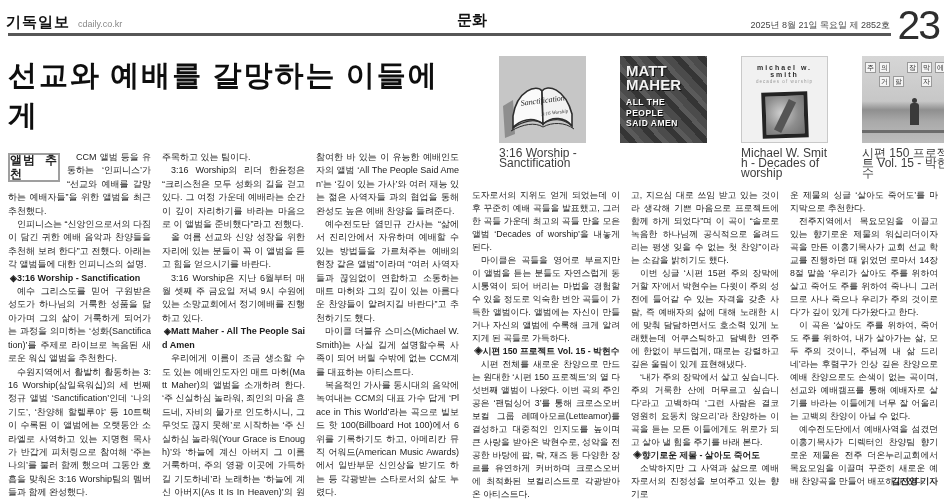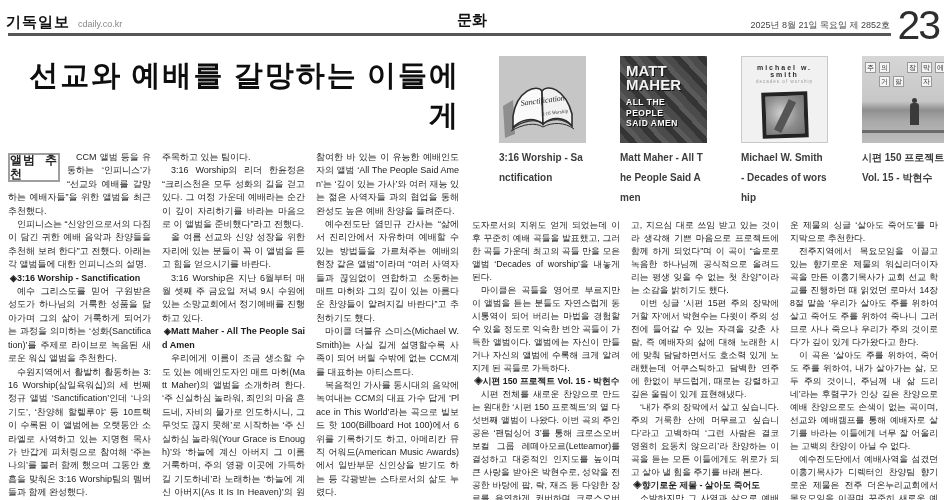--- a/index.html
+++ b/index.html
@@ -10,34 +10,34 @@
   
   .brand   { position:absolute; left:6px; top:13px; font-size:15px; font-weight:bold; letter-spacing:1px; color:#111; }
   .site    { position:absolute; left:78px; top:19px; font-size:9px; color:#888; }
   .section { position:absolute; left:0; right:0; top:11px; text-align:center; font-size:15px; font-weight:bold; color:#111; }
   .dateline{ position:absolute; right:54px; top:19px; font-size:9px; color:#444; }
   .pagenum { position:absolute; right:5px; top:2px; font-size:41px; font-weight:300; letter-spacing:-2px; color:#2e2e2e; font-family:"Liberation Sans", sans-serif; }
   .rule    { position:absolute; left:8px; right:53px; top:33px; height:3px; background:#575757; }
 
   
   .left-zone { position:absolute; left:8px; top:56px; width:452px; }
-  .headline  { text-align:right; font-family:"Liberation Serif", serif; font-size:29px; font-weight:900; letter-spacing:2px; color:#0e0e0e; }
+  .headline  { text-align:left; font-family:"Liberation Serif", serif; font-size:29px; font-weight:900; letter-spacing:2px; color:#0e0e0e; }
   .cols { display:flex; gap:11px; margin-top:15px; }
   .col  { width:143px; flex:0 0 143px; font-size:9px; line-height:13.4px; text-align:justify; word-break:break-all; color:#1c1c1c; }
   .col p { text-indent:9px; }
   .col p.cont { text-indent:0; }
   .col p.entry { font-weight:bold; text-indent:2px; }
   .badge { float:left; width:52px; height:29px; margin:2px 7px 2px 0; border:2px solid #9f9f9f; display:flex; align-items:center; justify-content:center; font-size:12px; font-weight:bold; letter-spacing:1px; color:#222; background:#fff; }
 
   
   .right-zone { position:absolute; left:472px; top:56px; width:466px; }
   .strip { display:flex; gap:7px; }
   .album { width:87px; flex:0 0 87px;margin-left:27px; }
   .cover { position:relative; width:87px; height:87px; overflow:hidden; }
-  .caption { margin-top:5px; font-size:10px; line-height:20px; font-weight:700; color:#3d3d3d; word-break:break-all; }
+  .caption { margin-top:5px; font-size:12px; line-height:10px; font-weight:400; color:#3d3d3d; word-break:break-all; }
 
   
   .cover1 { background:#c6c6c6; }
   .cover1 svg { display:block; }
 
   
   .cover2 { background:repeating-linear-gradient(47deg,#4b4b4b 0 7px,#353535 7px 13px,#5a5a5a 13px 18px); padding:8px 6px; }
   .cover2 .big  { font-size:15px; line-height:14px; font-weight:900; color:#f2f2f2; letter-spacing:0; text-shadow:1px 1px 0 #111; }
   .cover2 .small{ font-size:8.5px; line-height:9.5px; font-weight:900; color:#fafafa; letter-spacing:.5px; text-shadow:1px 1px 0 #111; margin-top:1px; }
   .cover2 .pad { height:5px; }
@@ -140,21 +140,20 @@
 
       <figure class="album">
         <div class="cover cover2">
           <div class="big">MATT</div>
           <div class="big">MAHER</div>
           <div class="pad"></div>
           <div class="small">ALL THE</div>
           <div class="small">PEOPLE</div>
           <div class="small">SAID AMEN</div>
         </div>
-        <figcaption class="caption">Matt Maher - All The People Said Amen</figcaption>
       </figure>
 
       <figure class="album">
         <div class="cover cover3">
           <div class="artist">michael w. smith</div>
           <div class="sub">decades of worship</div>
           <div class="frame">
             <div class="slash"></div>
           </div>
         </div>

